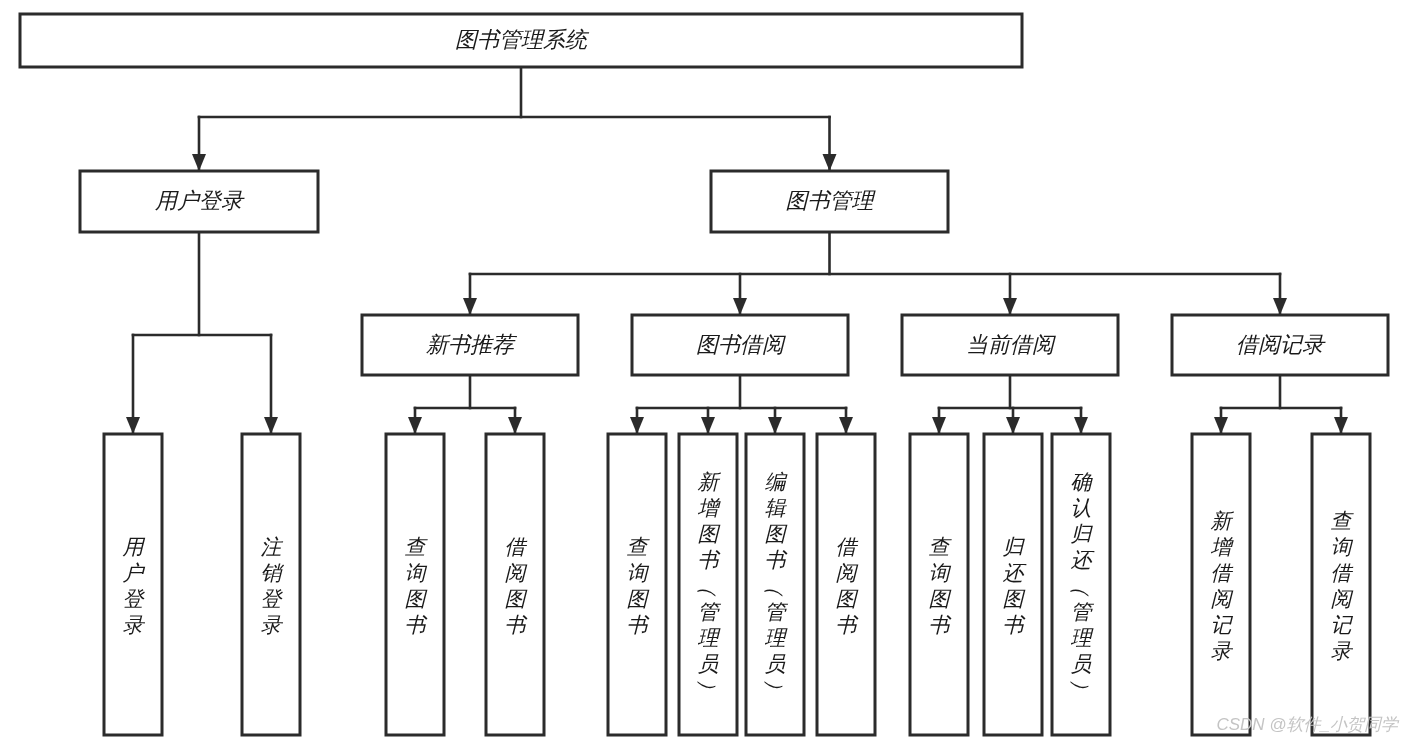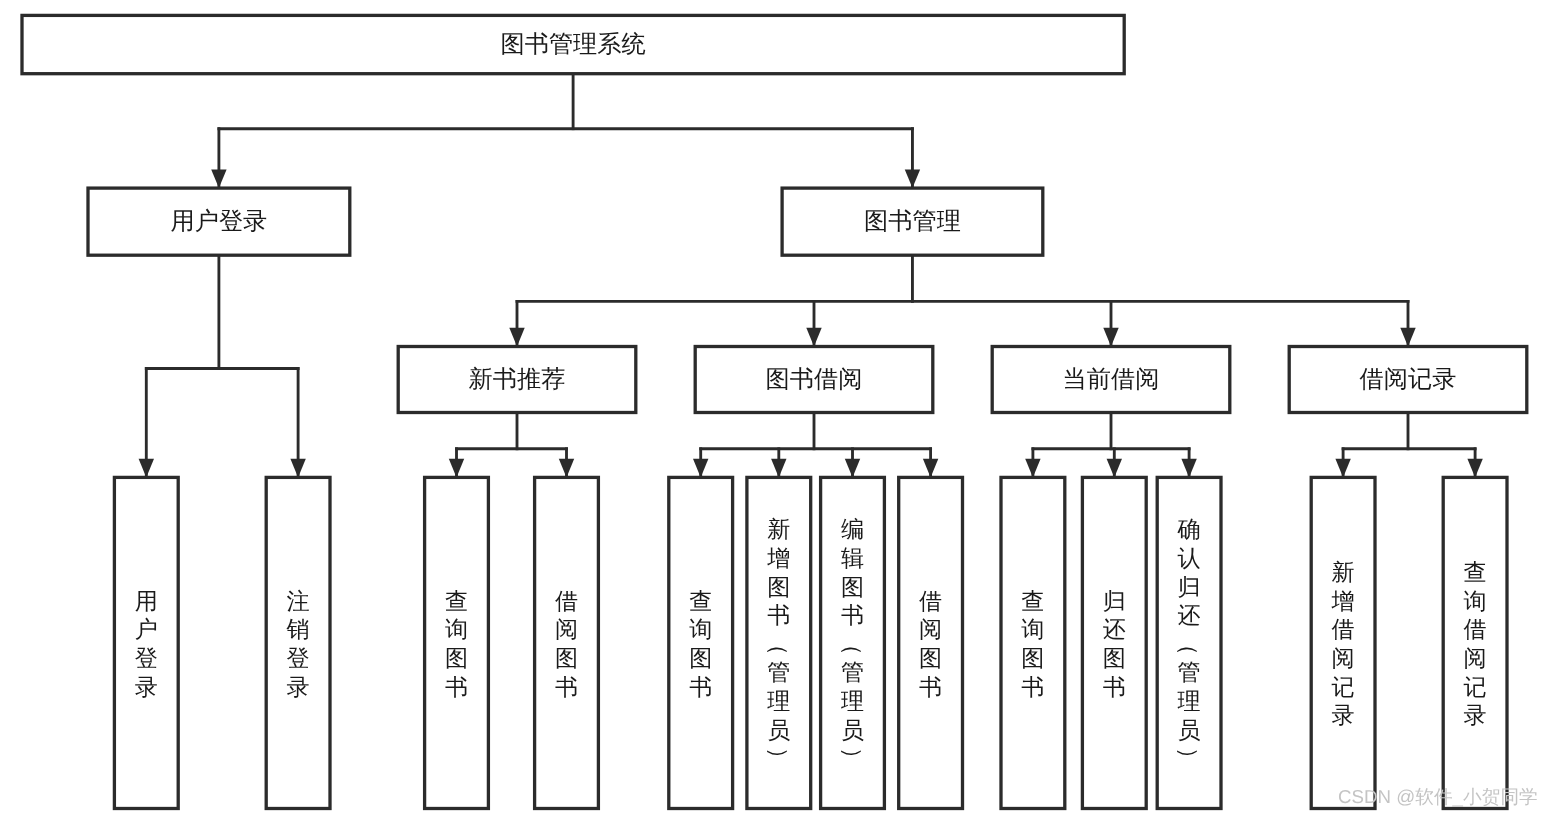--- a/index.html
+++ b/index.html
@@ -11,20 +11,21 @@
   body {
     width: 1405px;
     height: 747px;
     font-family: "Liberation Sans", "DejaVu Sans", sans-serif;
     overflow: hidden;
   }
   #diagram-root {
     position: relative;
     width: 1405px;
     height: 747px;
+    font-style: italic;
   }
   svg#tree-svg {
     position: absolute;
     top: 0;
     left: 0;
     width: 1405px;
     height: 747px;
     display: block;
   }
   .node-rect {

